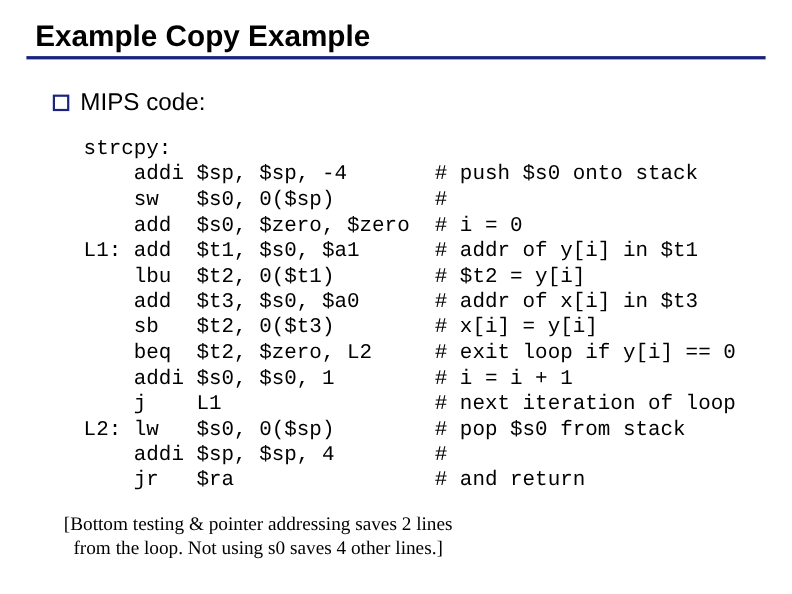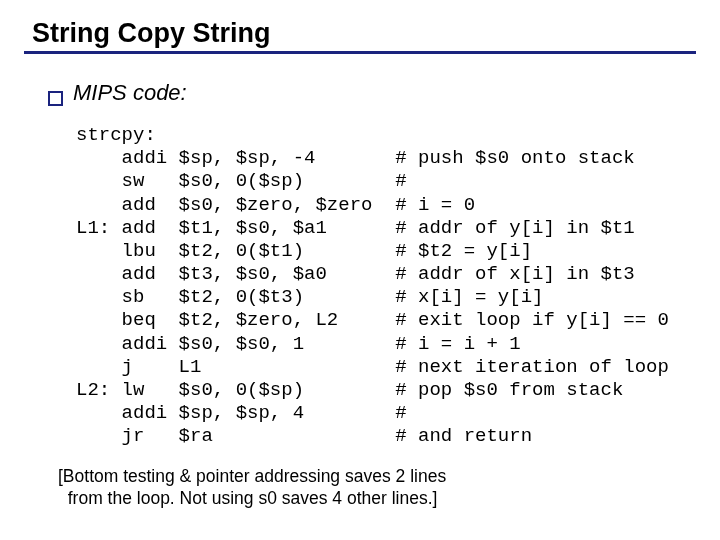--- a/index.html
+++ b/index.html
@@ -21,24 +21,23 @@
   }
   .title {
     font-size: 27px;
     font-weight: bold;
     color: #000;
     margin: 0;
     padding-left: 8px;
   }
   .bullet-row {
     display: flex;
-    align-items: flex-end;
+    align-items: center;
     margin-left: 24px;
     margin-bottom: 18px;
-    font-style: italic;
   }
   .bullet-box {
     width: 11px;
     height: 11px;
     border: 2px solid #1a237e;
     margin-right: 10px;
     flex-shrink: 0;
   }
   .bullet-text {
     font-size: 22px;
@@ -46,35 +45,35 @@
   }
   .code-block {
     font-family: "Courier New", Courier, monospace;
     font-size: 19px;
     line-height: 1.22;
     white-space: pre;
     margin-left: 52px;
     color: #000;
   }
   .footnote {
-    font-family: Liberation Sans, sans-serif;
+    font-family: Liberation Serif, serif;
     font-size: 17.5px;
     line-height: 1.22;
     white-space: pre;
     margin-left: 34px;
     margin-top: 18px;
     color: #000;
   }
 </style>
 </head>
 <body>
 
 <div class="slide">
   <div class="title-wrap">
-    <h1 class="title">String Copy String</h1>
+    <h1 class="title">Example Copy Example</h1>
   </div>
 
   <div class="bullet-row">
     <span class="bullet-box"></span>
     <span class="bullet-text">MIPS code:</span>
   </div>
 
   <div class="code-block">strcpy:
     addi $sp, $sp, -4       # push $s0 onto stack
     sw   $s0, 0($sp)        #

